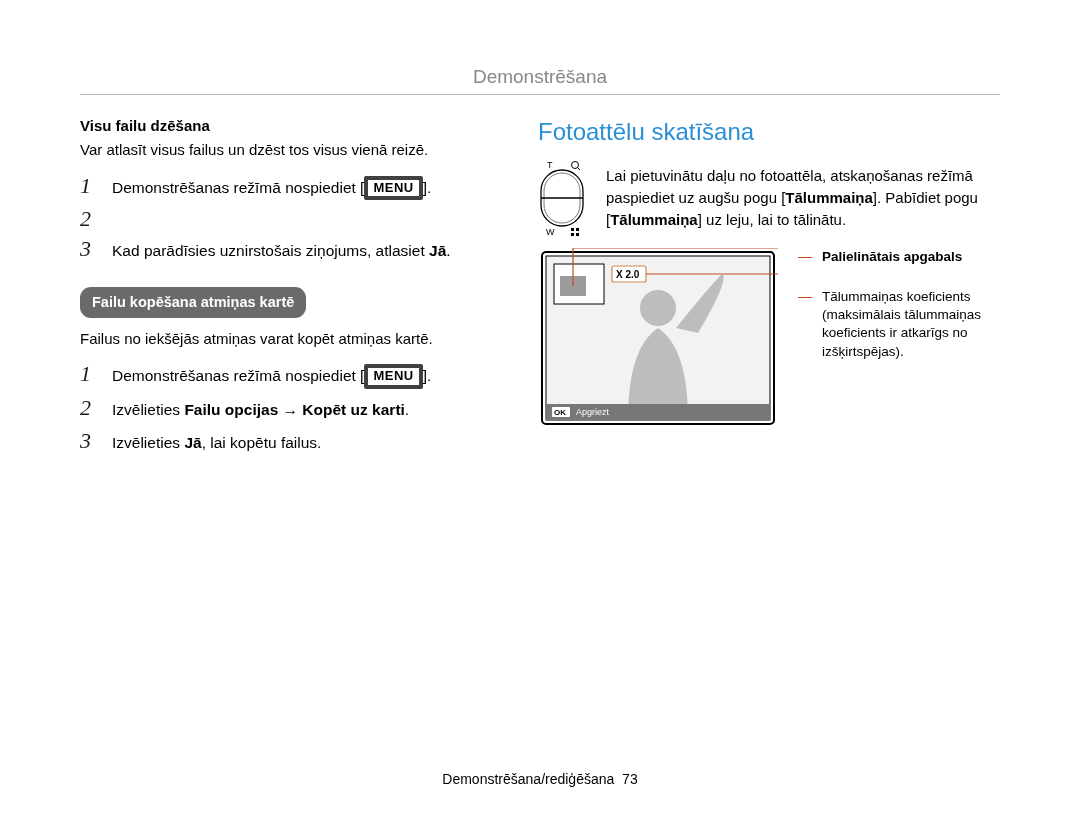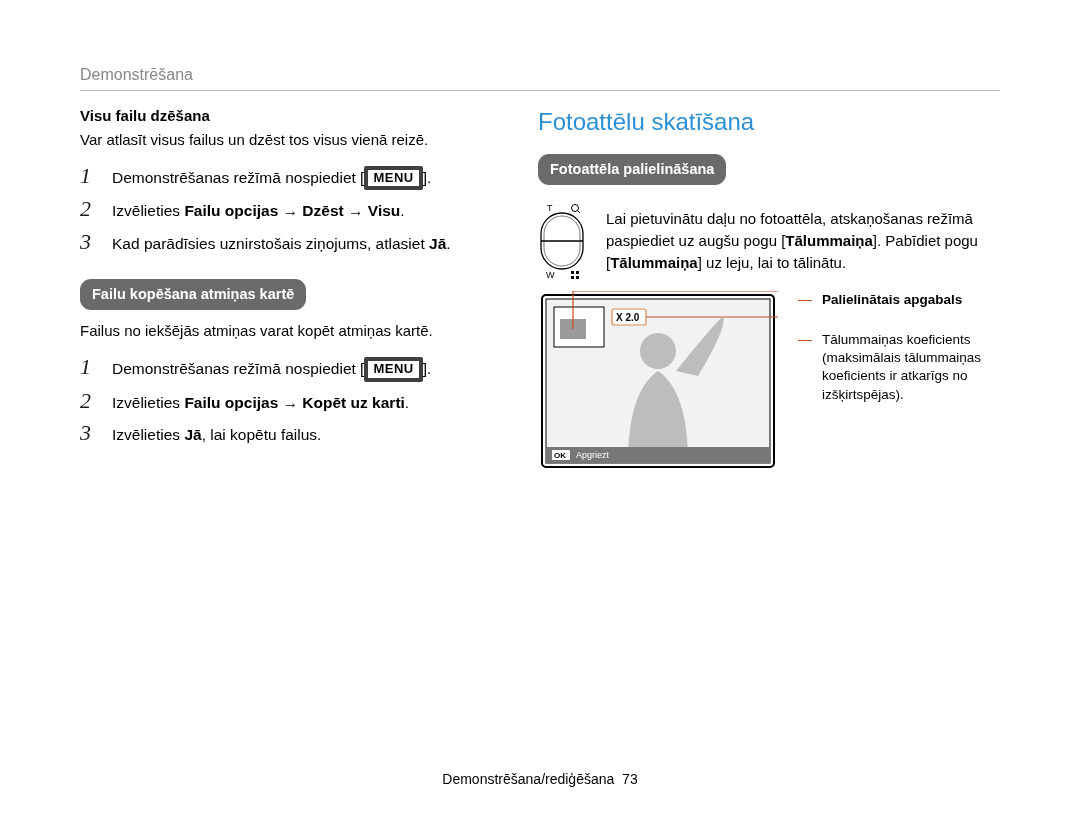--- a/index.html
+++ b/index.html
@@ -1,18 +1,18 @@
 <!DOCTYPE html>
 <html><head>
 <meta charset="utf-8">
 <style>
   * { box-sizing: border-box; margin: 0; padding: 0; }
   html, body { width: 1080px; height: 815px; font-family: Arial, Helvetica, sans-serif; color: #000; background: #fff; }
   .page { width: 1080px; height: 815px; padding: 66px 80px 30px 80px; position: relative; }
-  .running-head { color: #888; font-size: 16px; padding-bottom: 6px; border-bottom: 1px solid #bbb; margin-bottom: 14px; }
+  .running-head { color: #888; font-size: 19px; padding-bottom: 6px; border-bottom: 1px solid #bbb; margin-bottom: 20px; text-align: center; }
   .columns { display: flex; gap: 28px; }
   .col { flex: 1 1 0; font-size: 15px; line-height: 1.45; }
   .col-left { flex-basis: 430px; max-width: 430px; }
   .col-right { flex-basis: 460px; max-width: 460px; }
   .sub-heading { font-weight: bold; font-size: 15px; margin-bottom: 2px; }
   .body-text { font-size: 15px; margin-bottom: 14px; }
   .steps { list-style: none; padding: 0; margin: 0 0 20px 0; }
   .steps li { display: flex; gap: 12px; margin-bottom: 8px; align-items: baseline; }
   .step-num { font-style: italic; font-family: Georgia, 'Times New Roman', serif; font-size: 22px; color: #1a1a1a; line-height: 1; min-width: 20px; }
   .step-text { flex: 1; font-size: 15.5px; line-height: 1.5; }
@@ -49,23 +49,20 @@
 
       <ol class="steps">
         <li>
           <span class="step-num">1</span>
           <span class="step-text">
             <span>Demonstrēšanas režīmā nospiediet [</span><span class="menu-btn">MENU</span><span>].</span>
           </span>
         </li>
         <li>
           <span class="step-num">2</span>
-          <span class="step-text">
-            <span>Izvēlieties </span><span class="bold">Failu opcijas → Dzēst → Visu</span><span>.</span>
-          </span>
         </li>
         <li>
           <span class="step-num">3</span>
           <span class="step-text">
             <span>Kad parādīsies uznirstošais ziņojums, atlasiet </span><span class="bold">Jā</span><span>.</span>
           </span>
         </li>
       </ol>
 
       <div class="pill-heading">Failu kopēšana atmiņas kartē</div>
@@ -91,21 +88,20 @@
           </span>
         </li>
       </ol>
 
     </div>
 
     <div class="col col-right">
 
       <div class="section-title">Fotoattēlu skatīšana</div>
 
-      <div class="pill-heading">Fotoattēla palielināšana</div>
 
       <div class="zoom-block">
         <svg class="zoom-rocker" viewBox="0 0 48 76">
           <rect x="3" y="10" width="42" height="56" rx="21" ry="21" fill="#fff" stroke="#000" stroke-width="1.3"></rect>
           <rect x="6" y="13" width="36" height="50" rx="18" ry="18" fill="none" stroke="#777" stroke-width="1"></rect>
           <line x1="3" y1="38" x2="45" y2="38" stroke="#000" stroke-width="1.3"></line>
           <text x="9" y="8" font-size="9" fill="#000" font-family="Arial">T</text>
           <circle cx="37" cy="5" r="3.5" fill="none" stroke="#000" stroke-width="1"></circle>
             <line x1="39.5" y1="7.5" x2="42" y2="10" stroke="#000" stroke-width="1"></line>
           <text x="8" y="75" font-size="9" fill="#000" font-family="Arial">W</text>

